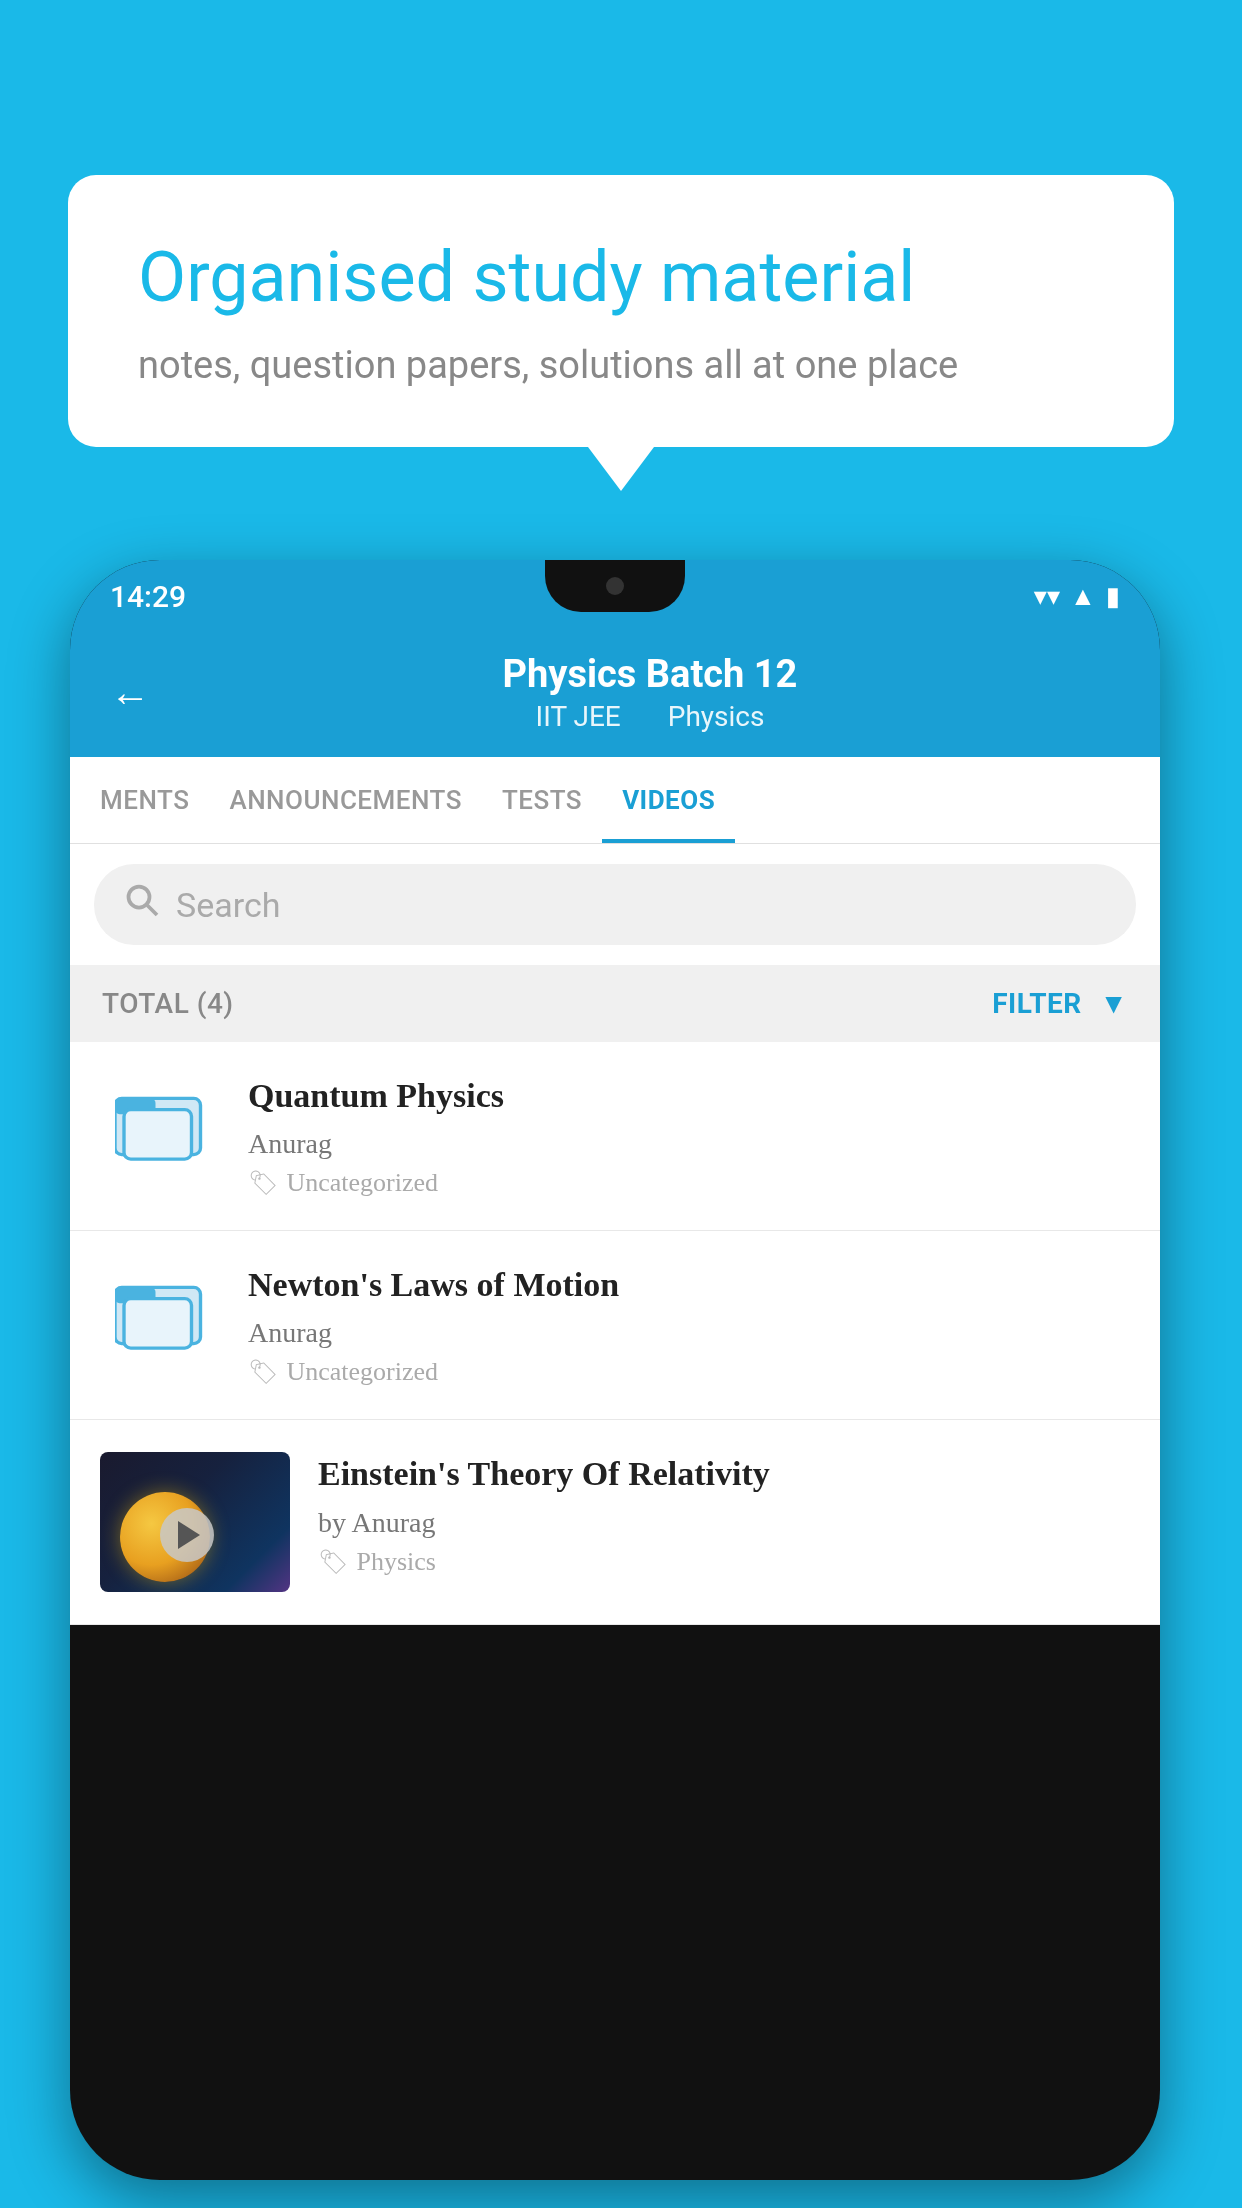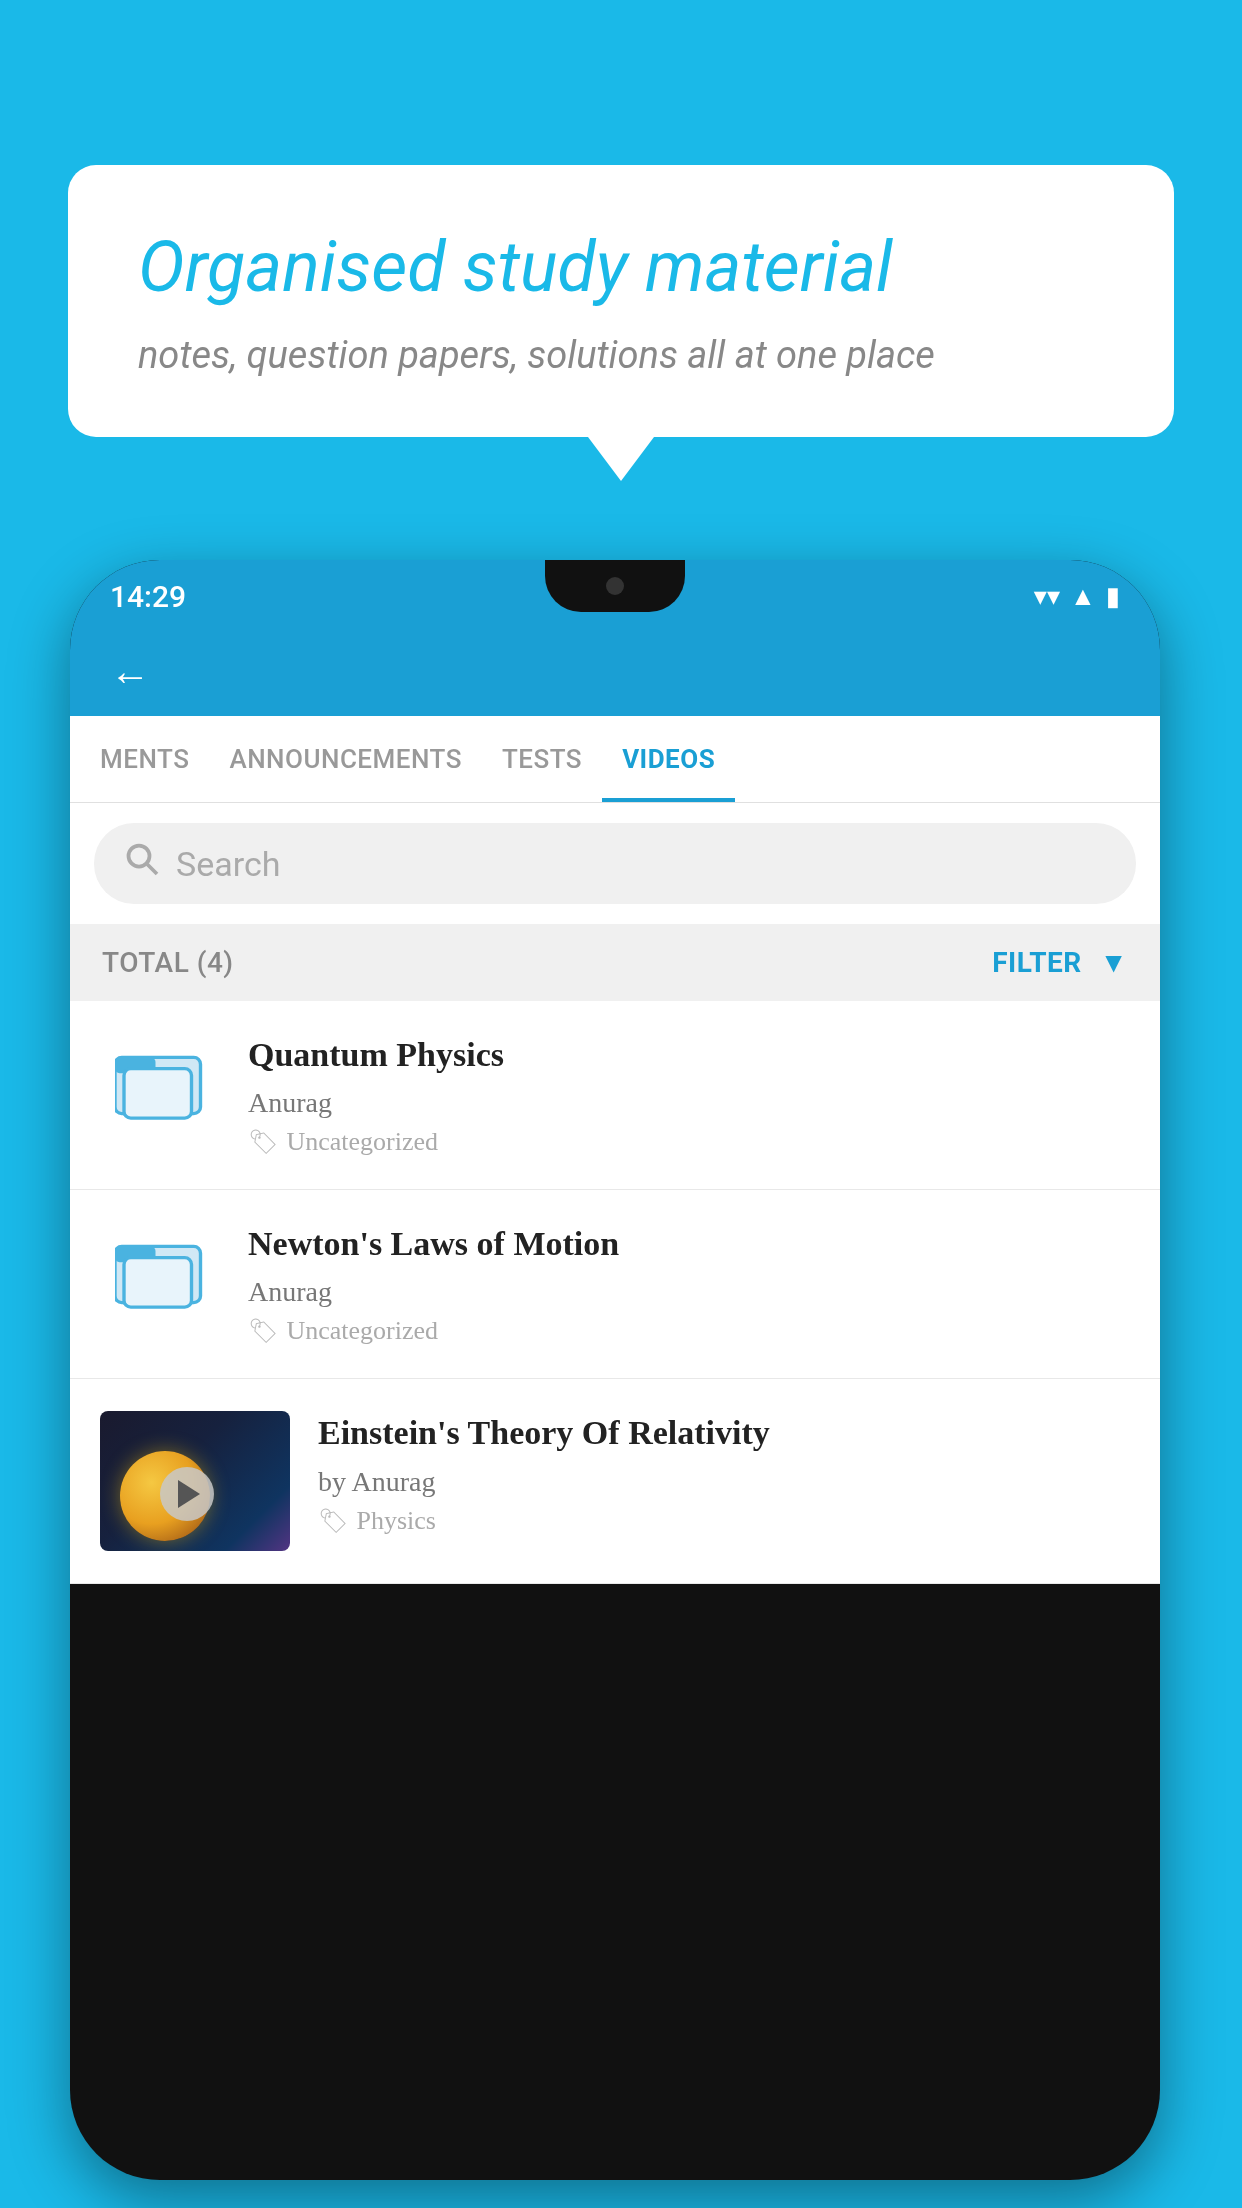--- a/index.html
+++ b/index.html
@@ -8,24 +8,23 @@
       height: 2208px;
       background-color: #1ab9e8;
       font-family: 'Roboto', Arial, sans-serif;
       overflow: hidden;
       position: relative;
     }
 
     
     .speech-bubble-wrapper {
       position: absolute;
-      top: 165px;
+      top: 175px;
       left: 68px;
       right: 68px;
-      font-style: italic;
     }
     .speech-bubble {
       background: white;
       border-radius: 28px;
       padding: 60px 70px 60px 70px;
       position: relative;
     }
     .speech-bubble::after {
       content: '';
       position: absolute;
@@ -345,20 +344,28 @@
     </div>
     <div class="status-icons">
       <span class="wifi-icon">▾▾</span>
       <span class="signal-icon">▲</span>
       <span class="battery-icon">▮</span>
     </div>
   </div>
 
   <div class="app-header">
     <span class="back-arrow">←</span>
+    <div class="header-text">
+      <div class="header-title">Physics Batch 12</div>
+      <div class="header-subtitle">
+        <span>IIT JEE</span>
+        <span>  </span>
+        <span>Physics</span>
+      </div>
+    </div>
   </div>
 
   <div class="tabs-bar">
     <div class="tab-item">MENTS</div>
     <div class="tab-item">ANNOUNCEMENTS</div>
     <div class="tab-item">TESTS</div>
     <div class="tab-item active">VIDEOS</div>
   </div>
 
   <div class="phone-content">

